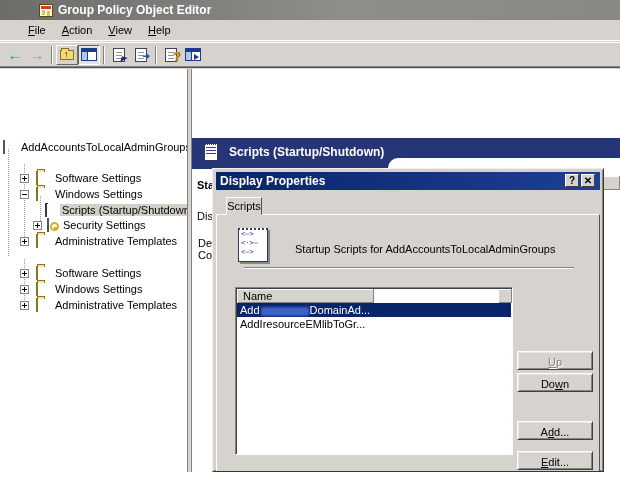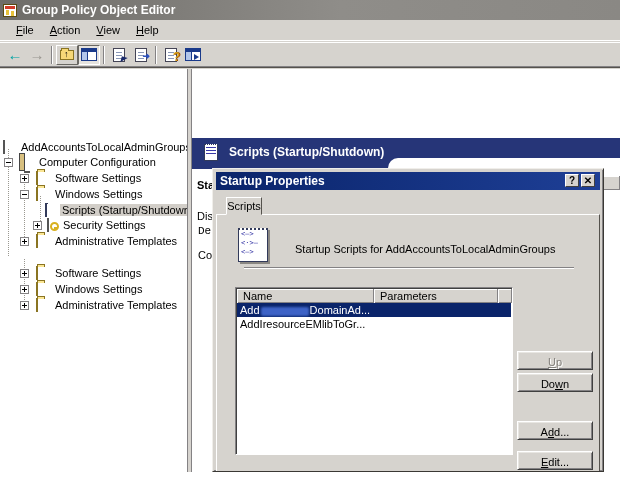--- a/index.html
+++ b/index.html
@@ -5,29 +5,29 @@
   * { margin:0; padding:0; box-sizing:border-box; }
   html,body { width:620px; height:480px; background:#fff; overflow:hidden;
     font-family:"Liberation Sans", sans-serif; font-size:11px; color:#000;
     -webkit-font-smoothing:none; }
   #stage { position:relative; width:620px; height:480px; background:#fff; }
 
   
   #main-window { position:absolute; left:0; top:0; width:620px; height:472px; background:#d6d3ce; }
   #titlebar { position:absolute; left:0; top:0; width:620px; height:20px;
     background:linear-gradient(90deg,#6e6c68,#8f8d89 55%,#8a8884);
-    display:flex; align-items:center; }
+    display:flex; align-items:center;padding-left:36px; }
   #titlebar .ttl { color:#fff; font-weight:bold; font-size:12px; margin-left:5px; white-space:nowrap; }
   .app-ico { width:14px; height:13px; margin-left:3px; background:#fff; border:1px solid #5a4a10; position:relative; }
   .app-ico::before { content:""; position:absolute; left:1px; top:1px; width:10px; height:3px; background:#d43c28; }
   .app-ico::after { content:""; position:absolute; left:2px; bottom:1px; width:3px; height:5px; background:#e8c23a; box-shadow:5px 1px 0 #e8c23a; }
 
   
   #menubar { position:absolute; left:0; top:20px; width:620px; height:21px; background:#d6d3ce;
-    border-bottom:1px solid #fff; display:flex; align-items:center; padding-left:8px; }
+    border-bottom:1px solid #fff; display:flex; align-items:center; padding-left:20px; }
   .menu-item { padding:2px 8px 3px 8px; cursor:default; }
   .key { text-decoration:underline; }
 
   
   #toolbarrow { position:absolute; left:0; top:42px; width:620px; height:25px; background:#d6d3ce;
     border-top:1px solid #fff; border-bottom:1px solid #848284; display:flex; align-items:center; padding-left:4px; }
   .tbtn { width:22px; height:20px; display:flex; align-items:center; justify-content:center; position:relative; }
   .tbtn.raised { border:1px solid; border-color:#fff #6a6863 #6a6863 #fff; }
   .tbtn.checked { border:1px solid; border-color:#6a6863 #fff #fff #6a6863; background:#e6e3de; }
   .tsep { width:2px; height:18px; margin:0 3px; border-left:1px solid #848284; border-right:1px solid #fff; }
@@ -203,25 +203,20 @@
       <div id="treepane">
         <div class="vline" style="left:8px; top:80px; height:107px;"></div>
         <div class="vline" style="left:24px; top:95px; height:77px;"></div>
         <div class="vline" style="left:40px; top:127px; height:29px;"></div>
         <div class="vline" style="left:24px; top:190px; height:45px;"></div>
 
         <div class="titem" style="top:71px;">
           <span class="ico gpo-ico" style="left:3px;"></span>
           <span class="tlabel" style="left:19px;">AddAccountsToLocalAdminGroups [</span>
         </div>
-        <div class="titem" style="top:86px;">
-          <span class="expbox minus" style="left:4px;"></span>
-          <span class="ico comp-ico" style="left:20px;"></span>
-          <span class="tlabel" style="left:37px;">Computer Configuration</span>
-        </div>
         <div class="titem" style="top:102px;">
           <span class="expbox plus" style="left:20px;"></span>
           <span class="ico folder-ico" style="left:36px;"></span>
           <span class="tlabel" style="left:53px;">Software Settings</span>
         </div>
         <div class="titem" style="top:118px;">
           <span class="expbox minus" style="left:20px;"></span>
           <span class="ico folder-ico" style="left:36px;"></span>
           <span class="tlabel" style="left:53px;">Windows Settings</span>
         </div>
@@ -263,21 +258,21 @@
           <span class="scr-ico big"></span>
           <span class="bandtitle">Scripts (Startup/Shutdown)</span>
         </div>
         <div id="tabcurve"></div>
 
         <div class="sect-title">Startup</div>
         <div class="disp-line">
           <span>Display</span>
           <span class="linktext">Properties</span>
         </div>
-        <div class="clipline" style="top:156px;font-family:Liberation Mono, monospace;">De</div>
+        <div class="clipline" style="top:168px;">De</div>
         <div class="clipline" style="top:180px;">Co</div>
 
         <div class="lv-header" style="left:210px; width:176px;">
           <span>Name</span>
         </div>
         <div class="lv-header" style="left:386px; width:42px;"></div>
 
         <div class="lv-row inactive-sel" style="left:210px; top:121px; width:176px;">
           <span class="scr-ico"></span>
           <span class="rlabel">Startup</span>
@@ -285,42 +280,39 @@
         <div class="lv-row" style="left:210px; top:135px; width:176px;">
           <span class="scr-ico"></span>
           <span class="rlabel">Shutdown</span>
         </div>
       </div>
     </div>
   </div>
 
   <div id="dialog">
     <div id="dlg-titlebar">
-      <span class="dttl">Startup Properties</span>
+      <span class="dttl">Display Properties</span>
     </div>
     <span class="cap-btn" id="dlg-help">?</span>
     <span class="cap-btn" id="dlg-close">✕</span>
 
     <div id="dlg-tab">Scripts</div>
     <div id="dlg-body">
 
       <div id="dlg-icon">
         <div>&lt;—&gt;</div>
         <div>&lt;·&gt;—</div>
         <div>&lt;—&gt;</div>
       </div>
       <div id="dlg-desc">Startup Scripts for AddAccountsToLocalAdminGroups</div>
       <div id="dlg-sep"></div>
 
       <div id="dlg-list">
         <div class="dl-head" style="left:1px; width:137px;">
           <span>Name</span>
-        </div>
-        <div class="dl-head" style="left:138px; width:124px;">
-          <span>Parameters</span>
         </div>
         <div class="dl-head" style="left:262px; width:14px;"></div>
 
         <div class="dl-row sel" style="top:15px;">
           <span>Add</span><span class="redacted"></span><span>DomainAd...</span>
         </div>
         <div class="dl-row" style="top:29px;">
           <span>AddIresourceEMlibToGr...</span>
         </div>
       </div>

